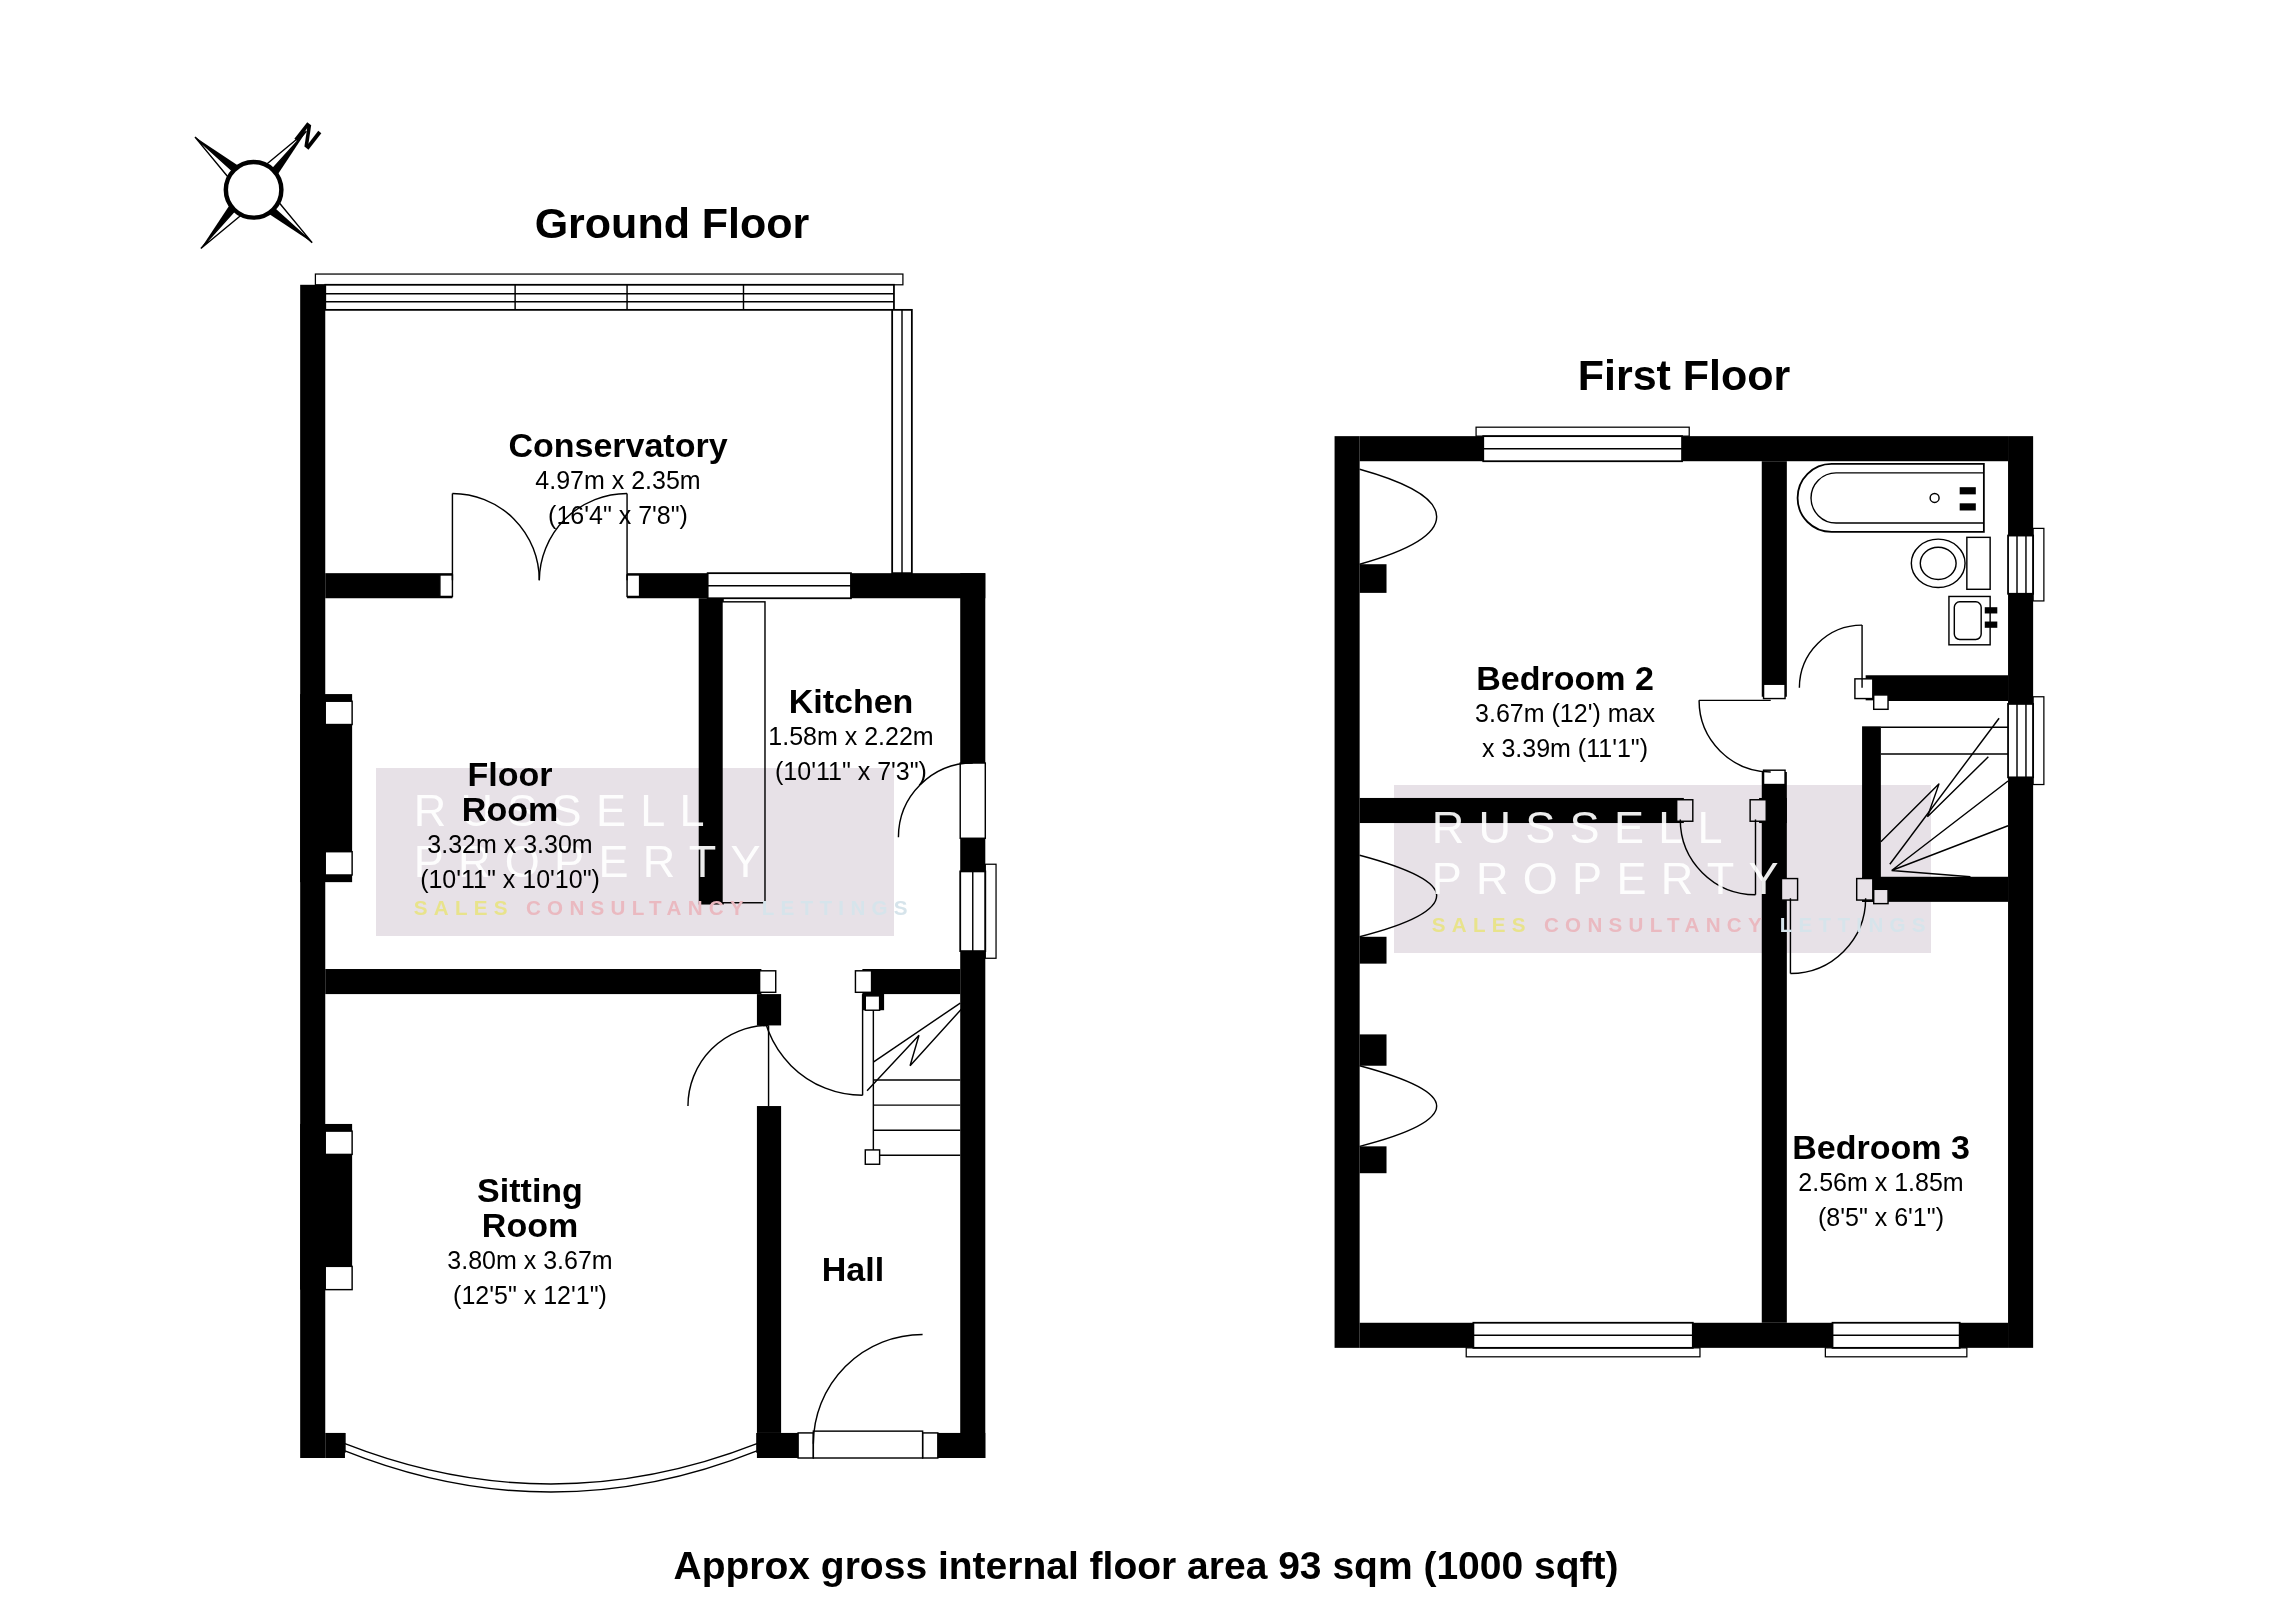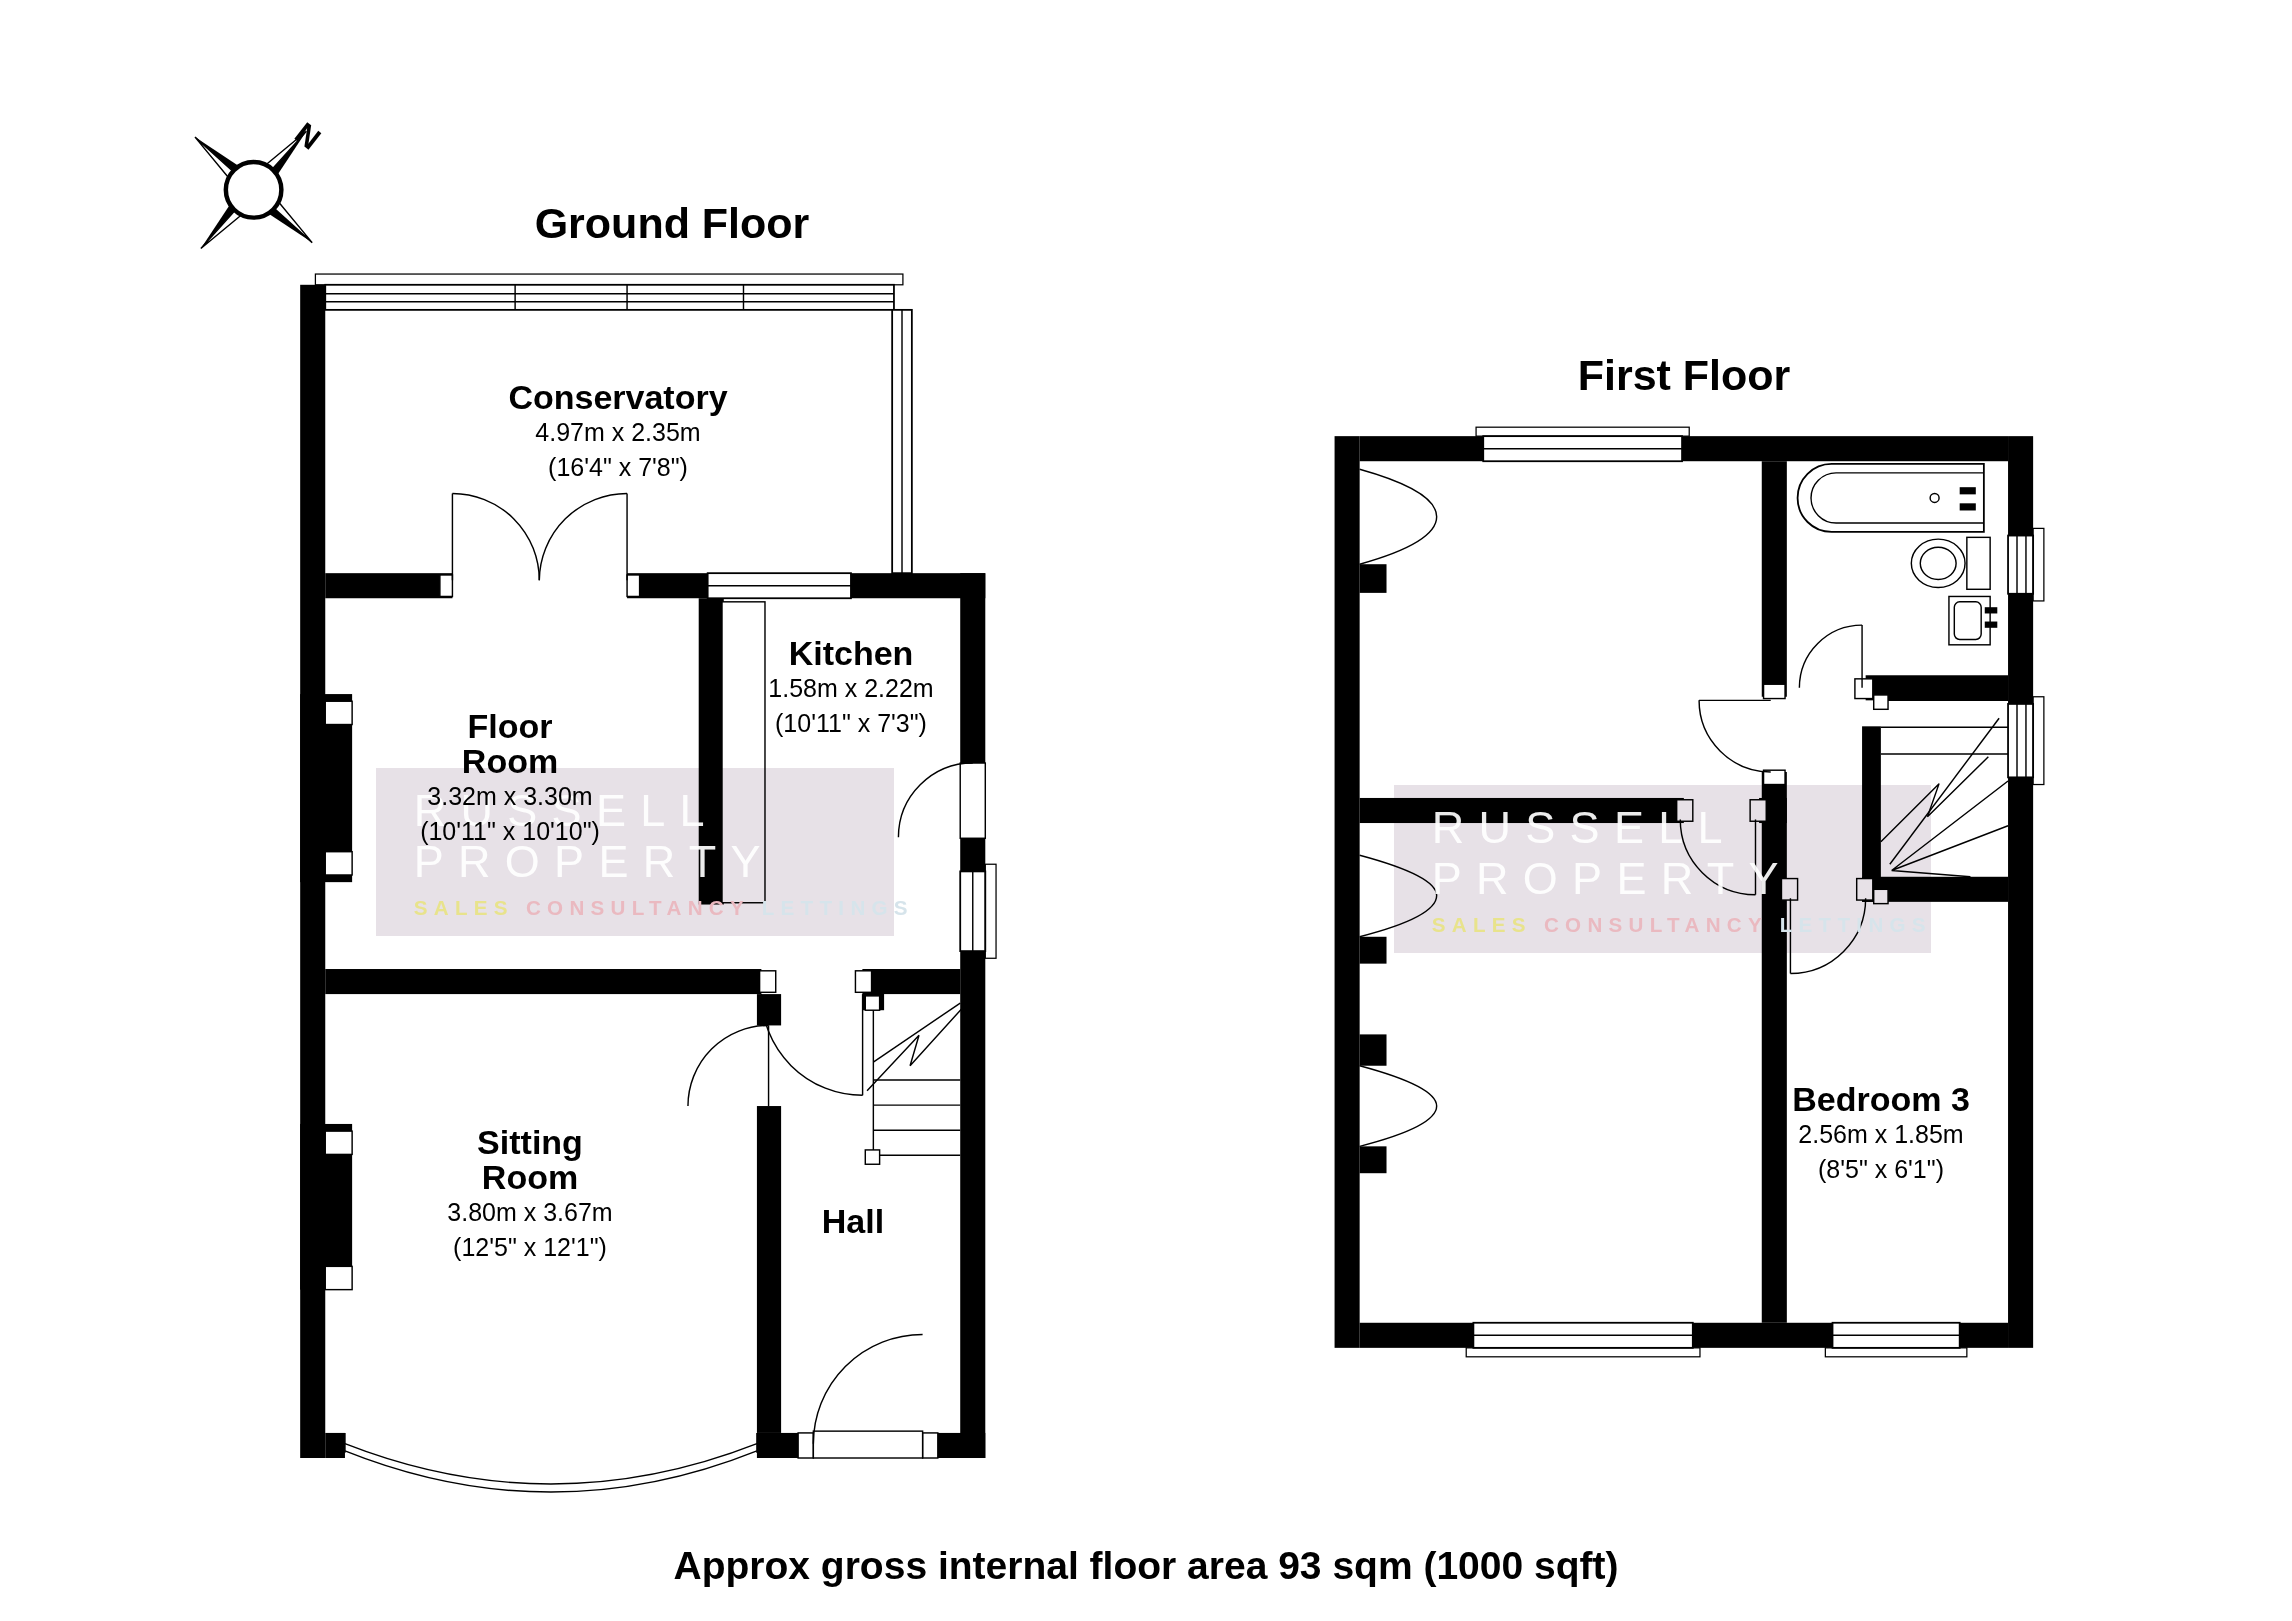--- a/index.html
+++ b/index.html
@@ -7,21 +7,21 @@
           font-family:"Liberation Sans",sans-serif;color:#000;}
   svg{position:absolute;left:0;top:0;}
   .w{fill:#000;stroke:none;}
   .thin{stroke:#000;stroke-width:1.6;fill:none;}
   .wf{fill:#fff;stroke:#000;stroke-width:2;}
   .wf15{fill:#fff;stroke:#000;stroke-width:1.6;}
   .sill{fill:none;stroke:#000;stroke-width:1.4;}
   .floor-title{position:absolute;transform:translateX(-50%);font-size:43px;font-weight:bold;
                white-space:nowrap;z-index:6;}
   .room-label{position:absolute;transform:translateX(-50%);text-align:center;z-index:6;
-              line-height:35px;white-space:nowrap;}
+              line-height:35px;white-space:nowrap;margin-top:48px;}
   .rname{font-size:34px;font-weight:bold;}
   .rdim{font-size:25px;font-weight:normal;}
   .footer-note{position:absolute;transform:translateX(-50%);font-size:39px;font-weight:bold;
                white-space:nowrap;z-index:6;}
   .wm-band{position:absolute;mix-blend-mode:multiply;z-index:3;}
   .wm-overlay{position:absolute;z-index:4;display:flex;align-items:center;padding-left:19.7px;
               box-sizing:border-box;}
   .wm-text{margin-left:18px;}
   .wm-line{font-size:45px;letter-spacing:14.3px;line-height:51px;color:rgba(255,255,255,0.92);
            font-weight:normal;white-space:nowrap;}
@@ -325,20 +325,25 @@
   <div class="rname">Sitting</div>
   <div class="rname">Room</div>
   <div class="rdim">3.80m x 3.67m</div>
   <div class="rdim">(12'5" x 12'1")</div>
 </div>
 
 <div class="room-label" style="left:853px;top:1204px">
   <div class="rname">Hall</div>
 </div>
 
+<div class="room-label" style="left:1565px;top:613px">
+  <div class="rname">Bedroom 2</div>
+  <div class="rdim">3.67m (12') max</div>
+  <div class="rdim">x 3.39m (11'1")</div>
+</div>
 
 
 <div class="room-label" style="left:1881px;top:1082px">
   <div class="rname">Bedroom 3</div>
   <div class="rdim">2.56m x 1.85m</div>
   <div class="rdim">(8'5" x 6'1")</div>
 </div>
 
 <div class="footer-note" style="left:1146px;top:1544px">Approx gross internal floor area 93 sqm (1000 sqft)</div>
 

